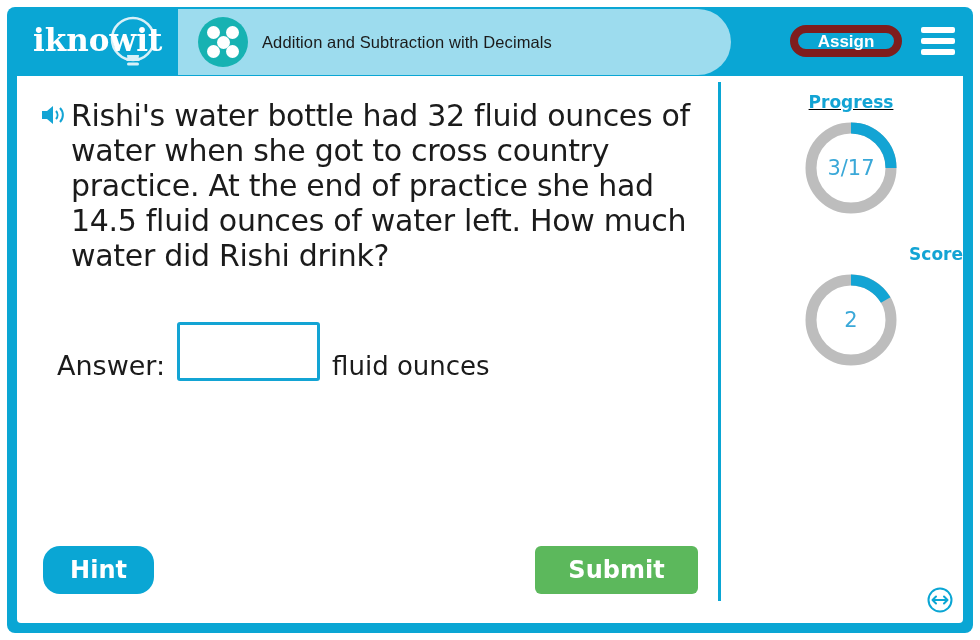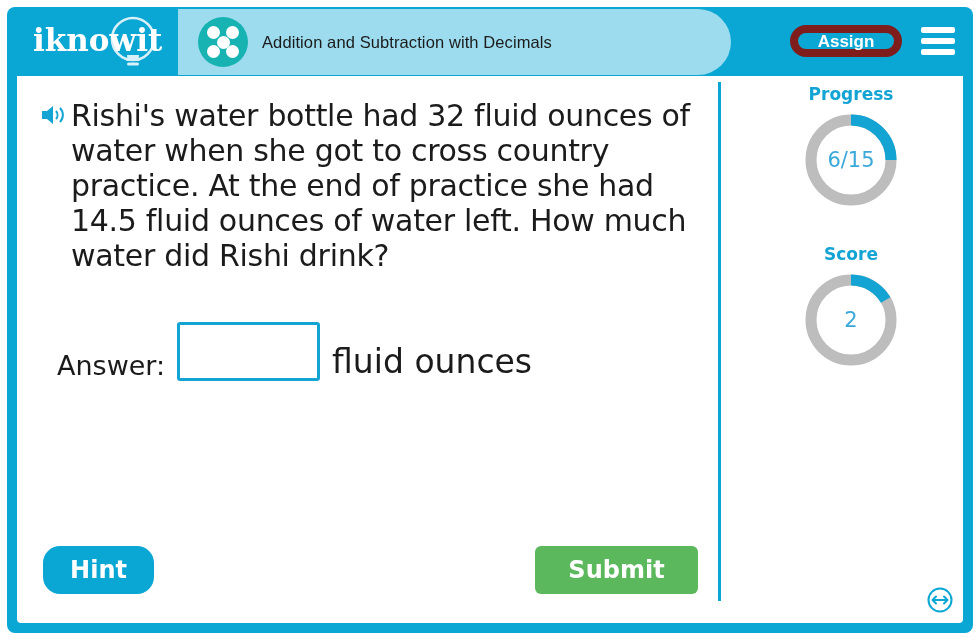--- a/index.html
+++ b/index.html
@@ -158,21 +158,21 @@
     border: 3px solid #13a4d4;
     border-radius: 3px;
     background: #ffffff;
     font-size: 26px;
     color: #1b1b1b;
     padding: 0 8px;
     font-family: "DejaVu Sans", sans-serif;
     outline: none;
   }
   .answer-unit {
-    font-size: 33px;
+    font-size: 26px;
     color: #1b1b1b;
     font-family: "DejaVu Sans", sans-serif;
   }
 
   
   .hint-btn {
     position: absolute;
     left: 26px; top: 470px;
     width: 111px; height: 48px;
     background: #0aa6d4;
@@ -198,22 +198,22 @@
     font-family: "DejaVu Sans", sans-serif;
   }
 
   
   .stats-panel {
     position: absolute;
     left: 722px; top: 0;
     width: 224px; height: 547px;
   }
   .stat-block { position: absolute; left: 0; width: 224px; text-align: center; }
-  .stat-block.progress { top: 8px; }
-  .stat-block.score    { top: 168px; }
+  .stat-block.progress { top: 16px; text-decoration: underline; }
+  .stat-block.score    { top: 168px; text-align: right; }
 
   .stat-label {
     font-size: 17px;
     font-weight: bold;
     color: #13a4d4;
     font-family: "DejaVu Sans", sans-serif;
     margin-bottom: 6px;
   }
   .ring-wrap {
     position: relative;
@@ -302,21 +302,21 @@
 
     <div class="stats-panel">
 
       <div class="stat-block progress">
         <div class="stat-label">Progress</div>
         <div class="ring-wrap">
           <svg width="100" height="100" viewBox="0 0 100 100">
             <circle cx="50" cy="50" r="40" fill="none" stroke="#bdbdbd" stroke-width="11"></circle>
             <circle cx="50" cy="50" r="40" fill="none" stroke="#13a4d4" stroke-width="11" stroke-dasharray="62.8 251.3" transform="rotate(-90 50 50)"></circle>
           </svg>
-          <div class="ring-value">6/15</div>
+          <div class="ring-value">3/17</div>
         </div>
       </div>
 
       <div class="stat-block score">
         <div class="stat-label">Score</div>
         <div class="ring-wrap">
           <svg width="100" height="100" viewBox="0 0 100 100">
             <circle cx="50" cy="50" r="40" fill="none" stroke="#bdbdbd" stroke-width="11"></circle>
             <circle cx="50" cy="50" r="40" fill="none" stroke="#13a4d4" stroke-width="11" stroke-dasharray="41.9 251.3" transform="rotate(-90 50 50)"></circle>
           </svg>

